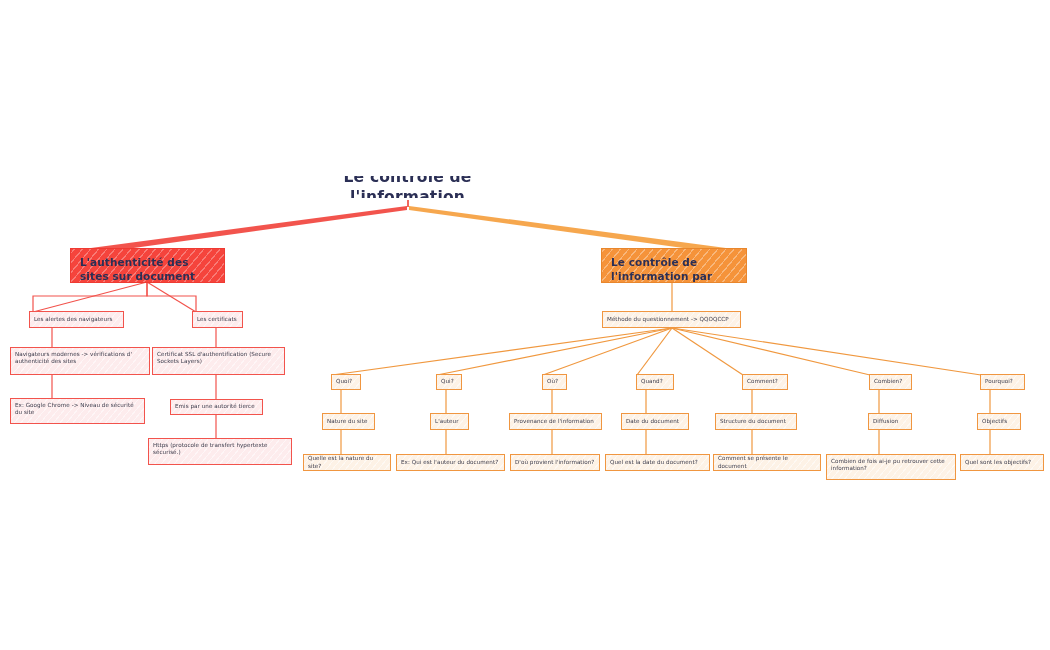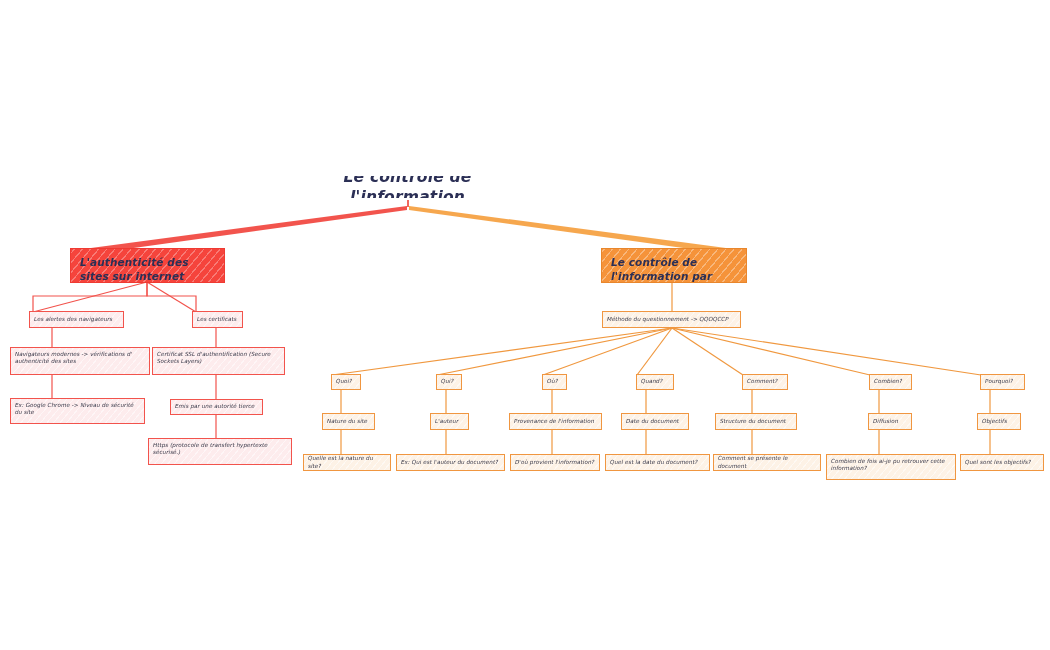--- a/index.html
+++ b/index.html
@@ -37,21 +37,20 @@
     display: flex;
     align-items: center;
     overflow: hidden;
   }
 
   .node .label {
     display: block;
     width: 100%;
     line-height: 1.32;
     white-space: pre-wrap;
-    font-style: italic;
   }
 
   
   .node.root {
     border: none;
     background: transparent;
     color: #2b2f55;
     font-size: 15.5px;
     font-weight: 700;
     letter-spacing: .2px;
@@ -176,21 +175,21 @@
       <line x1="879" y1="430" x2="879" y2="455"></line>
       <line x1="990" y1="430" x2="990" y2="455"></line>
     </g>
   </svg>
 
   <div class="node root" style="left:300px; top:176px; width:215px; height:22px;">
     <span class="label">Le contrôle de l'information</span>
   </div>
 
   <div class="node branch branch-red" style="left:70px; top:248px; width:155px; height:35px;">
-    <span class="label">L'authenticité des sites sur internet</span>
+    <span class="label">L'authenticité des sites sur document</span>
   </div>
 
   <div class="node leaf red-leaf" style="left:29px; top:311px; width:95px; height:17px;">
     <span class="label">Les alertes des navigateurs</span>
   </div>
 
   <div class="node leaf red-leaf top-align" style="left:10px; top:347px; width:140px; height:28px;">
     <span class="label">Navigateurs modernes -&gt; vérifications d' authenticité des sites</span>
   </div>
 

